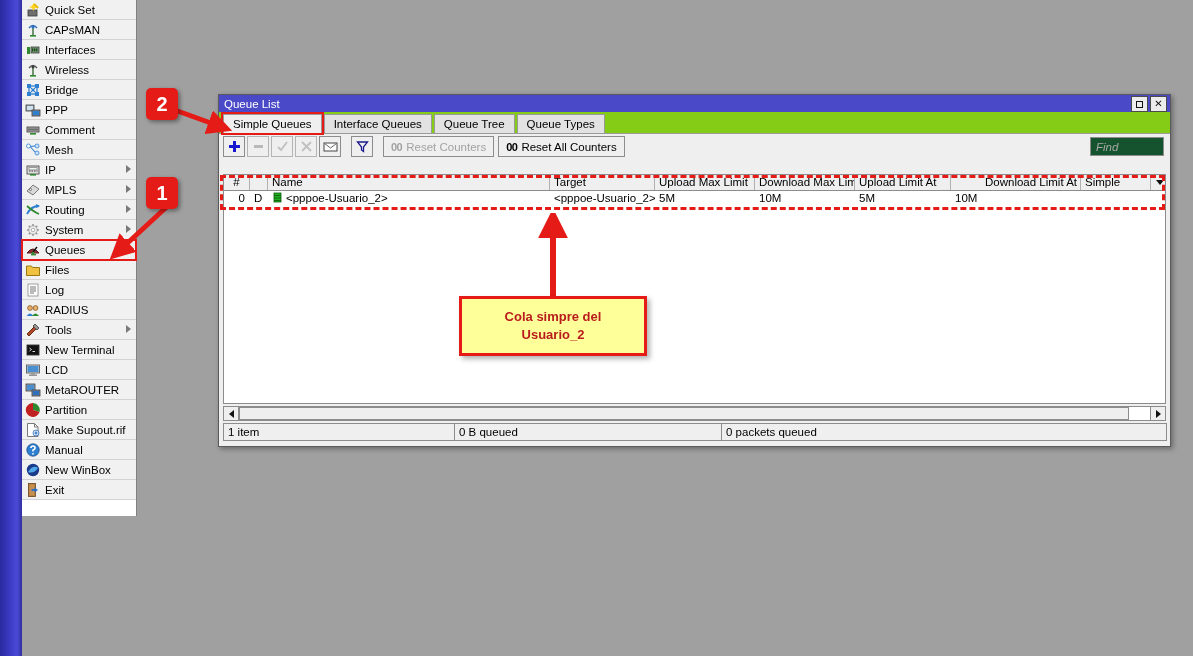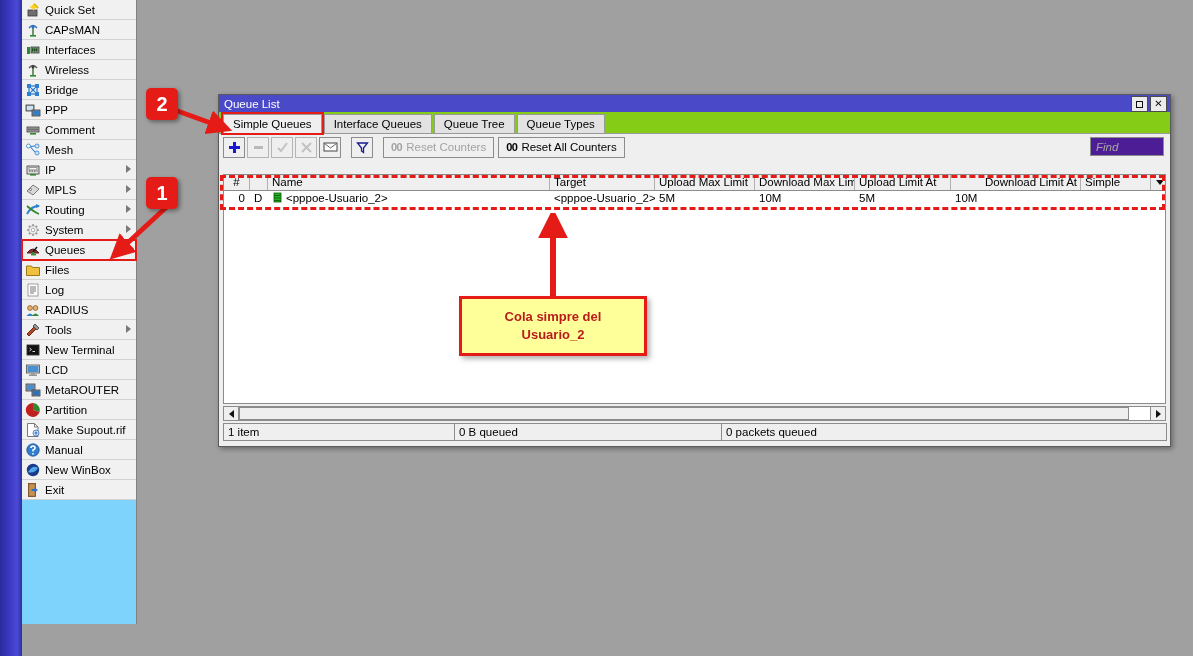--- a/index.html
+++ b/index.html
@@ -5,22 +5,22 @@
   html,body{margin:0;padding:0;}
   body{
     width:1193px;height:656px;overflow:hidden;position:relative;
     background:#a0a0a0;
     font-family:"Liberation Sans", sans-serif;
     -webkit-font-smoothing:none;
   }
 
   
   #winbox-sidebar{
-    position:absolute;left:0;top:0;width:137px;height:624px;
-    background:#7dd3fc;
+    position:absolute;left:0;top:0;width:137px;height:516px;
+    background:#ffffff;
     border-right:1px solid #808080;
     box-sizing:border-box;
   }
   #sidebar-gradient-strip{
     position:absolute;left:0;top:0;width:22px;height:656px;
     background:linear-gradient(to right,#2a2a9e 0%,#3b3bc4 45%,#4a4ad8 78%,#2f2f9c 100%);
   }
   #menu-list{
     position:absolute;left:22px;top:0;width:114px;
   }
@@ -99,21 +99,21 @@
   .tab.active{background:#efefef;}
   #tab-simple-queues{
     outline:2px solid #e51b17;
     outline-offset:0px;
     position:relative;z-index:3;
   }
 
   
   #toolbar{
     height:26px;background:#efefef;
-    display:flex;align-items:center;
+    display:flex;align-items:flex-start;
     padding:2px 4px;position:relative;
     box-sizing:border-box;
   }
   .tb-btn{
     width:22px;height:21px;margin-right:2px;
     background:#efefef;
     border:1px solid #8c8c8c;
     display:flex;align-items:center;justify-content:center;
     box-sizing:border-box;cursor:default;position:relative;
   }
@@ -124,21 +124,21 @@
     background:#efefef;border:1px solid #8c8c8c;
     display:flex;align-items:center;
     padding:0 7px;font-size:11.5px;box-sizing:border-box;cursor:default;
     white-space:nowrap;
   }
   .tb-text-btn .zeros{font-weight:bold;font-size:11px;margin-right:4px;letter-spacing:-0.5px;}
   .tb-text-btn.disabled{color:#a2a2a2;}
   #find-box{
     position:absolute;right:6px;top:3px;
     width:74px;height:19px;
-    background:#4c1d95;border:1px solid #8c8c8c;
+    background:#14532d;border:1px solid #8c8c8c;
     display:flex;align-items:center;padding-left:5px;
     box-sizing:border-box;
     font-size:11.5px;color:#a8a8a8;font-style:italic;margin-left:40px;
   }
 
   
   #table-region{
     position:absolute;left:4px;top:79px;right:4px;bottom:42px;
     background:#fff;
     border:1px solid #8c8c8c;

